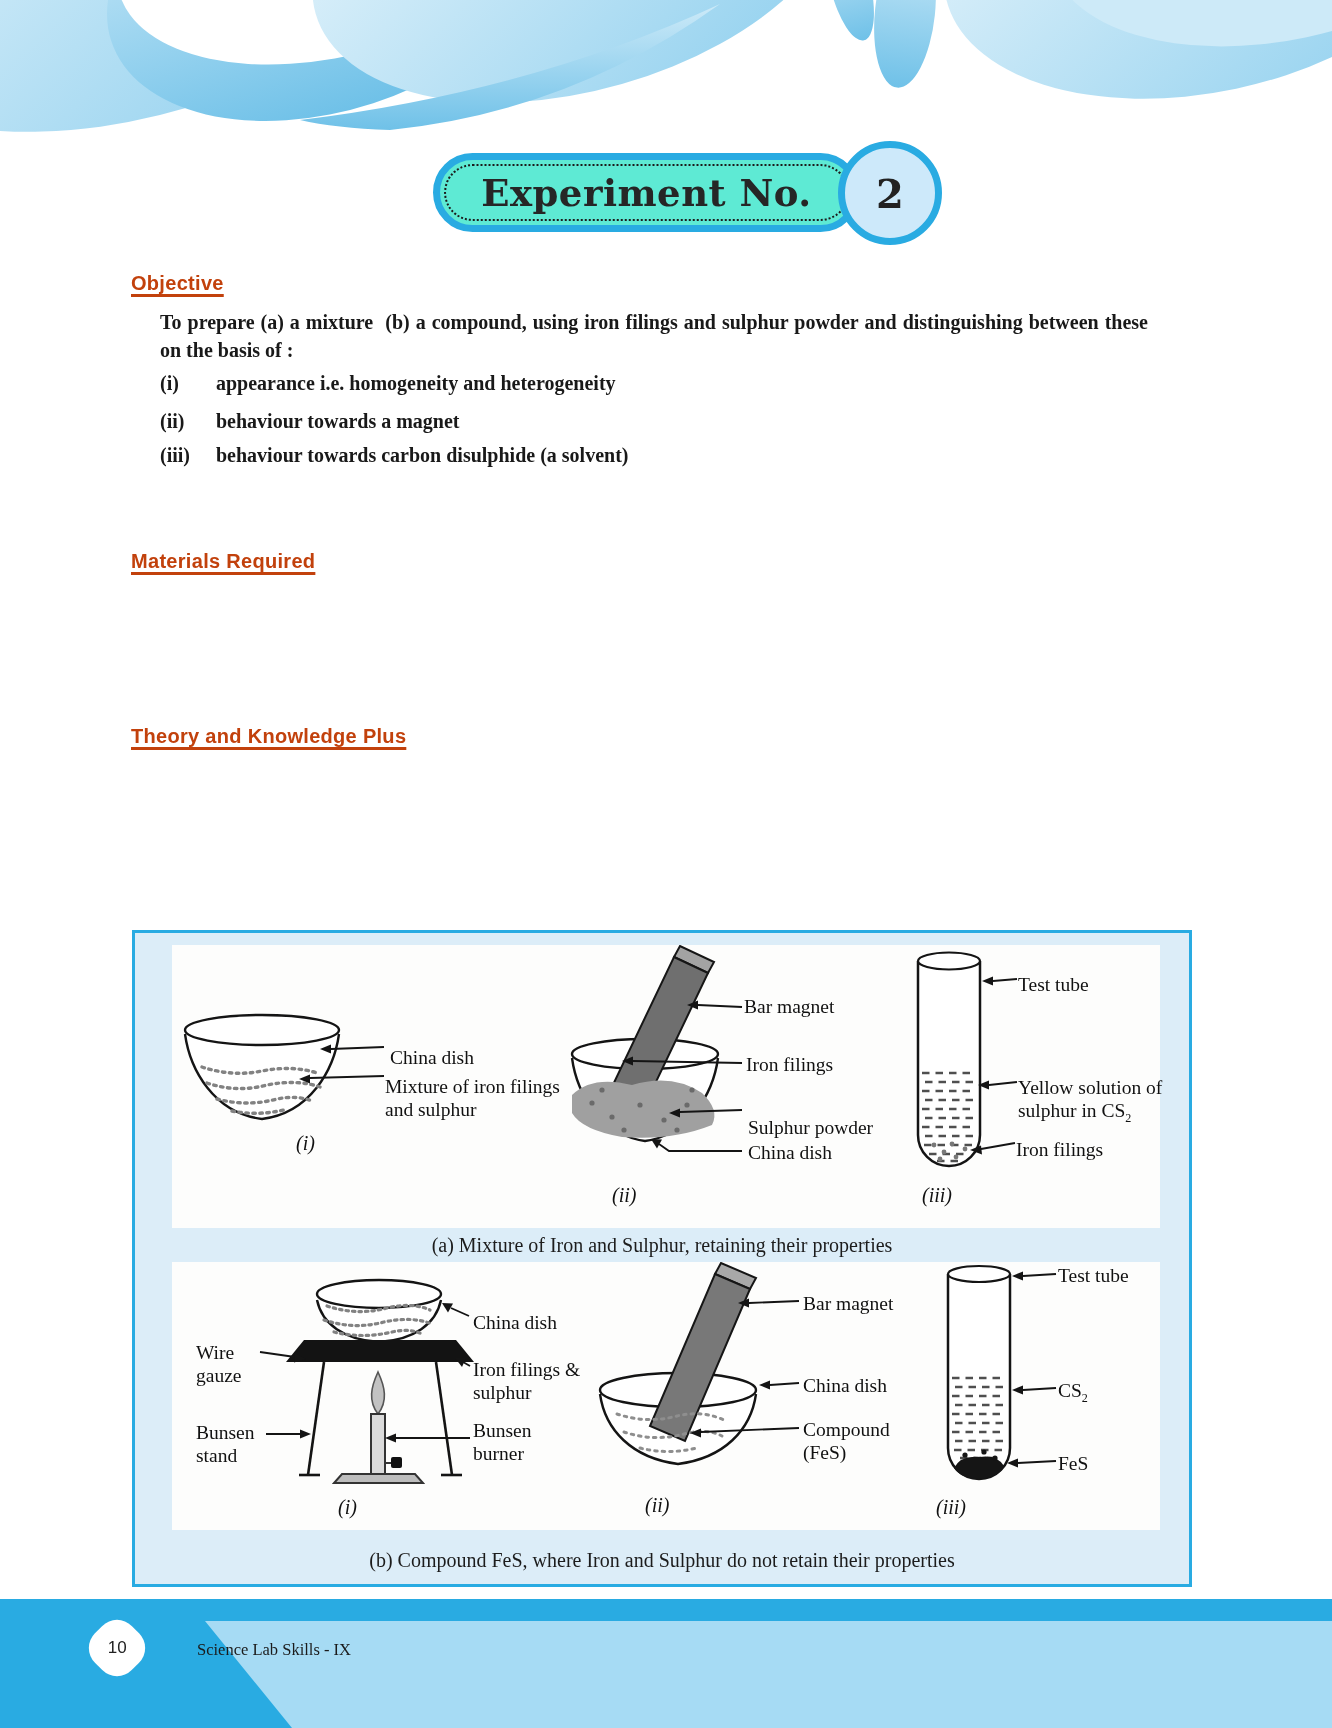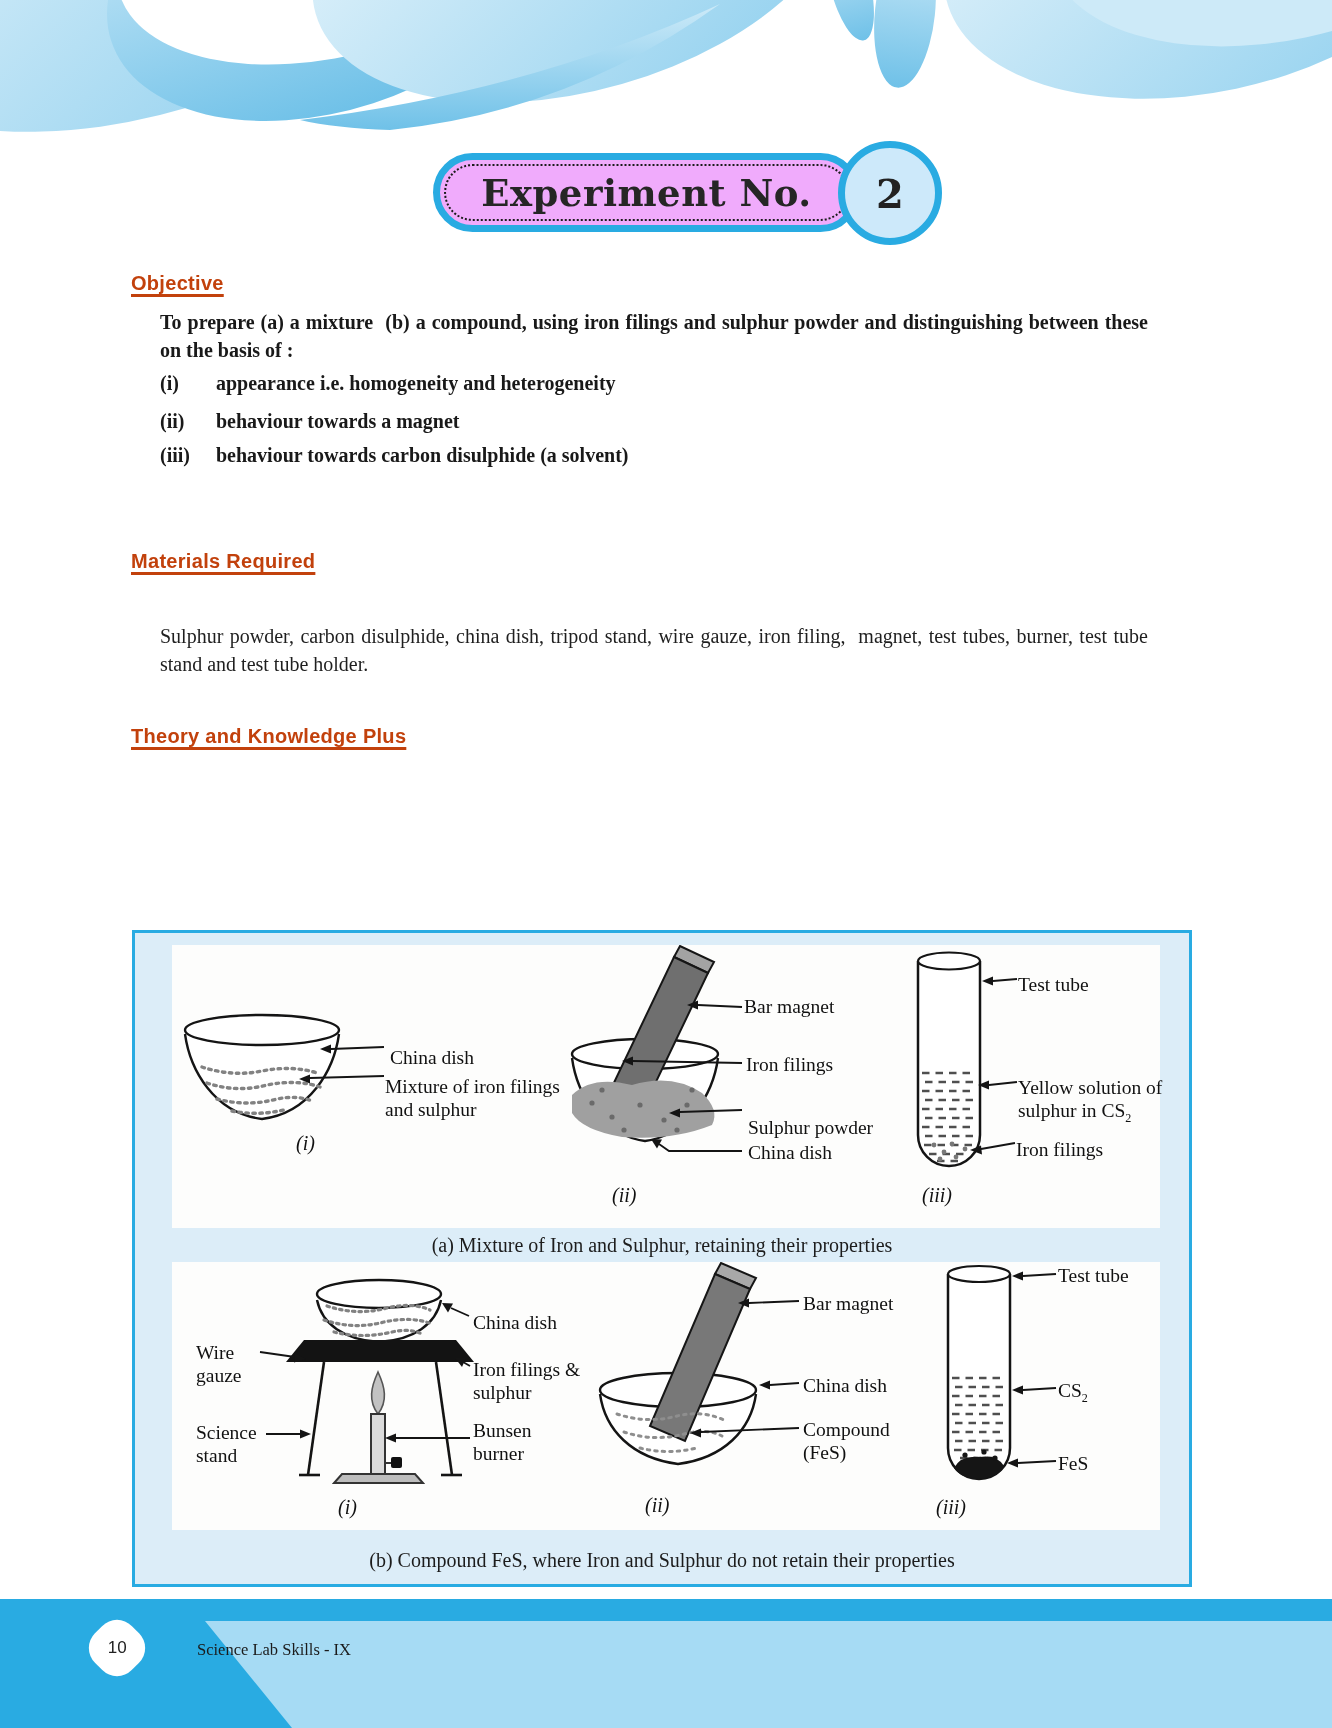--- a/index.html
+++ b/index.html
@@ -8,21 +8,21 @@
   .abs{position:absolute;}
   
   .h-cyan{font-family:"Liberation Sans",sans-serif;font-weight:bold;font-size:20px;color:#c2410c;
           text-decoration:underline;text-decoration-thickness:2.5px;text-underline-offset:4px;letter-spacing:.3px;}
   
   .body-bold{font-weight:bold;font-size:20px;line-height:1.42;text-align:justify;color:#191919;}
   .body-reg{font-size:20px;line-height:1.42;text-align:justify;color:#1f1f1f;}
   .obj-item{display:flex;font-weight:bold;font-size:20px;color:#191919;}
   .obj-item .n{width:56px;flex:0 0 56px;}
   
-  .pill{left:433px;top:153px;width:427px;height:79px;background:#f0abfc;border:7px solid #29abe2;
+  .pill{left:433px;top:153px;width:427px;height:79px;background:#5eead4;border:7px solid #29abe2;
         border-radius:42px;box-sizing:border-box;}
   .pill-inner{position:absolute;inset:4px;border:2.6px dotted #1c1c1c;border-radius:32px;
         display:flex;align-items:center;justify-content:center;
         font-family:"DejaVu Serif",serif;font-weight:bold;font-size:37px;color:#262626;letter-spacing:.5px;}
   .num-circle{left:838px;top:141px;width:104px;height:104px;border-radius:50%;background:#cde9fa;
         border:7px solid #29abe2;box-sizing:border-box;display:flex;align-items:center;justify-content:center;
         font-family:"DejaVu Serif",serif;font-weight:bold;font-size:40px;color:#222;}
   
   .fig-box{left:132px;top:930px;width:1060px;height:657px;background:#dcedf8;
         border:3px solid #29abe2;box-sizing:border-box;}
@@ -83,21 +83,20 @@
   <div class="abs obj-item" style="left:160px;top:410px;width:988px">
     <span class="n">(ii)</span>
     <span>behaviour towards a magnet</span>
   </div>
   <div class="abs obj-item" style="left:160px;top:444px;width:988px">
     <span class="n">(iii)</span>
     <span>behaviour towards carbon disulphide (a solvent)</span>
   </div>
 
   <div class="abs h-cyan" style="left:131px;top:550px">Materials Required</div>
-  <div class="abs body-reg" style="left:160px;top:622px;width:988px">Sulphur powder, carbon disulphide, china dish, tripod stand, wire gauze, iron filing, &nbsp;magnet, test tubes, burner, test tube stand and test tube holder.</div>
 
   <div class="abs h-cyan" style="left:131px;top:725px">Theory and Knowledge Plus</div>
 
   <div class="abs fig-box"></div>
   <div class="abs panel" style="left:172px;top:945px;width:988px;height:283px"></div>
   <div class="abs panel" style="left:172px;top:1262px;width:988px;height:268px"></div>
 
   <svg class="abs" style="left:172px;top:945px" width="988" height="283" viewBox="0 0 988 283">
 
     <g>
@@ -267,21 +266,21 @@
   <div class="abs fig-label" style="left:748px;top:1116px">Sulphur powder</div>
   <div class="abs fig-label" style="left:748px;top:1141px">China dish</div>
   <div class="abs fig-num" style="left:612px;top:1184px">(ii)</div>
   <div class="abs fig-label" style="left:1018px;top:973px">Test tube</div>
   <div class="abs fig-label" style="left:1018px;top:1076px;width:178px"><span>Yellow solution of sulphur in CS</span><sub>2</sub></div>
   <div class="abs fig-label" style="left:1016px;top:1138px">Iron filings</div>
   <div class="abs fig-num" style="left:922px;top:1184px">(iii)</div>
   <div class="abs caption" style="left:132px;top:1234px;width:1060px">(a) Mixture of Iron and Sulphur, retaining their properties</div>
 
   <div class="abs fig-label" style="left:196px;top:1341px;width:62px">Wire gauze</div>
-  <div class="abs fig-label" style="left:196px;top:1421px;width:70px">Science stand</div>
+  <div class="abs fig-label" style="left:196px;top:1421px;width:70px">Bunsen stand</div>
   <div class="abs fig-label" style="left:473px;top:1311px">China dish</div>
   <div class="abs fig-label" style="left:473px;top:1358px;width:122px">Iron filings &amp; sulphur</div>
   <div class="abs fig-label" style="left:473px;top:1419px;width:82px">Bunsen burner</div>
   <div class="abs fig-num" style="left:338px;top:1496px">(i)</div>
   <div class="abs fig-label" style="left:803px;top:1292px">Bar magnet</div>
   <div class="abs fig-label" style="left:803px;top:1374px">China dish</div>
   <div class="abs fig-label" style="left:803px;top:1418px;width:118px">Compound (FeS)</div>
   <div class="abs fig-num" style="left:645px;top:1494px">(ii)</div>
   <div class="abs fig-label" style="left:1058px;top:1264px">Test tube</div>
   <div class="abs fig-label" style="left:1058px;top:1379px"><span>CS</span><sub>2</sub></div>

